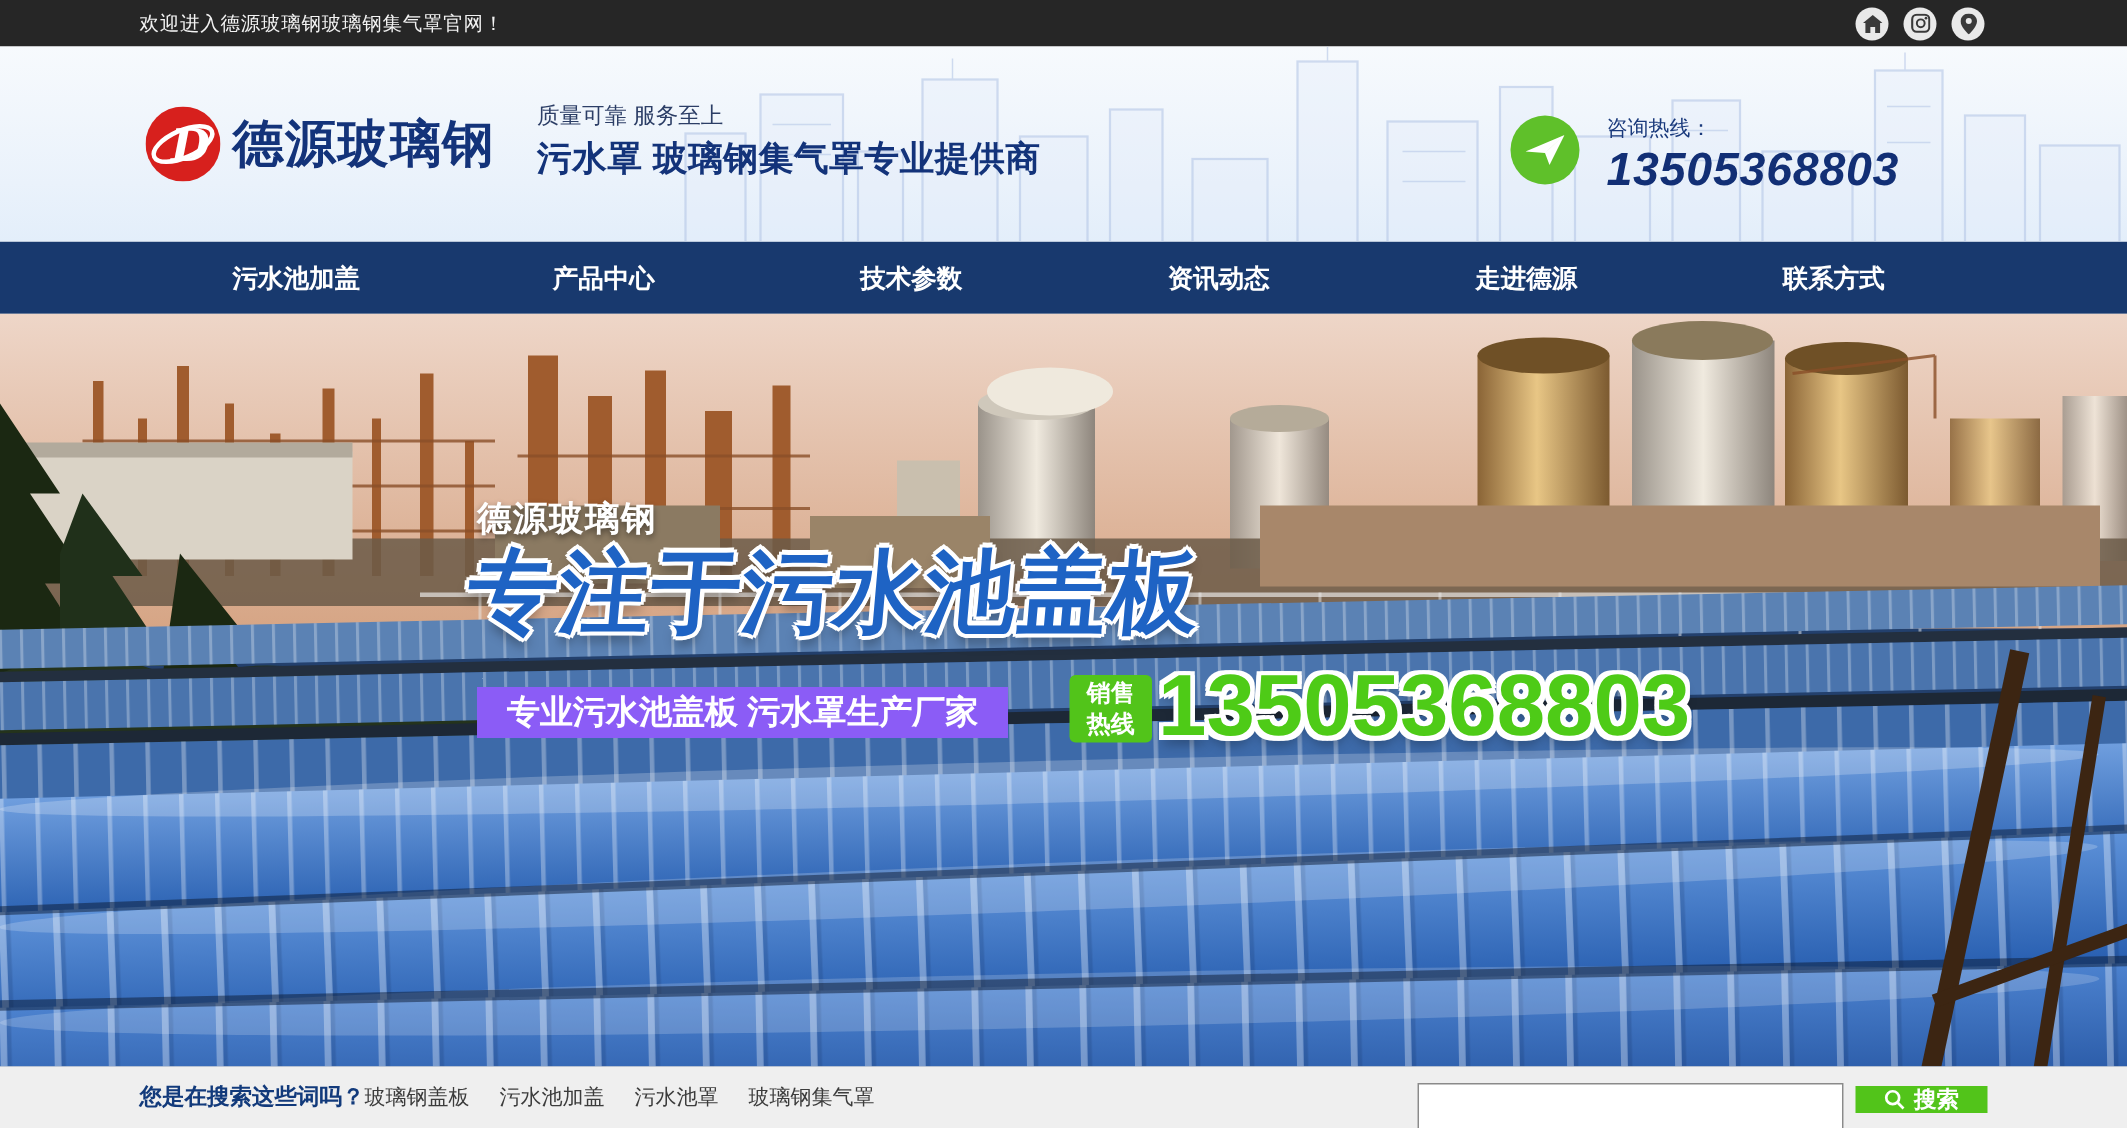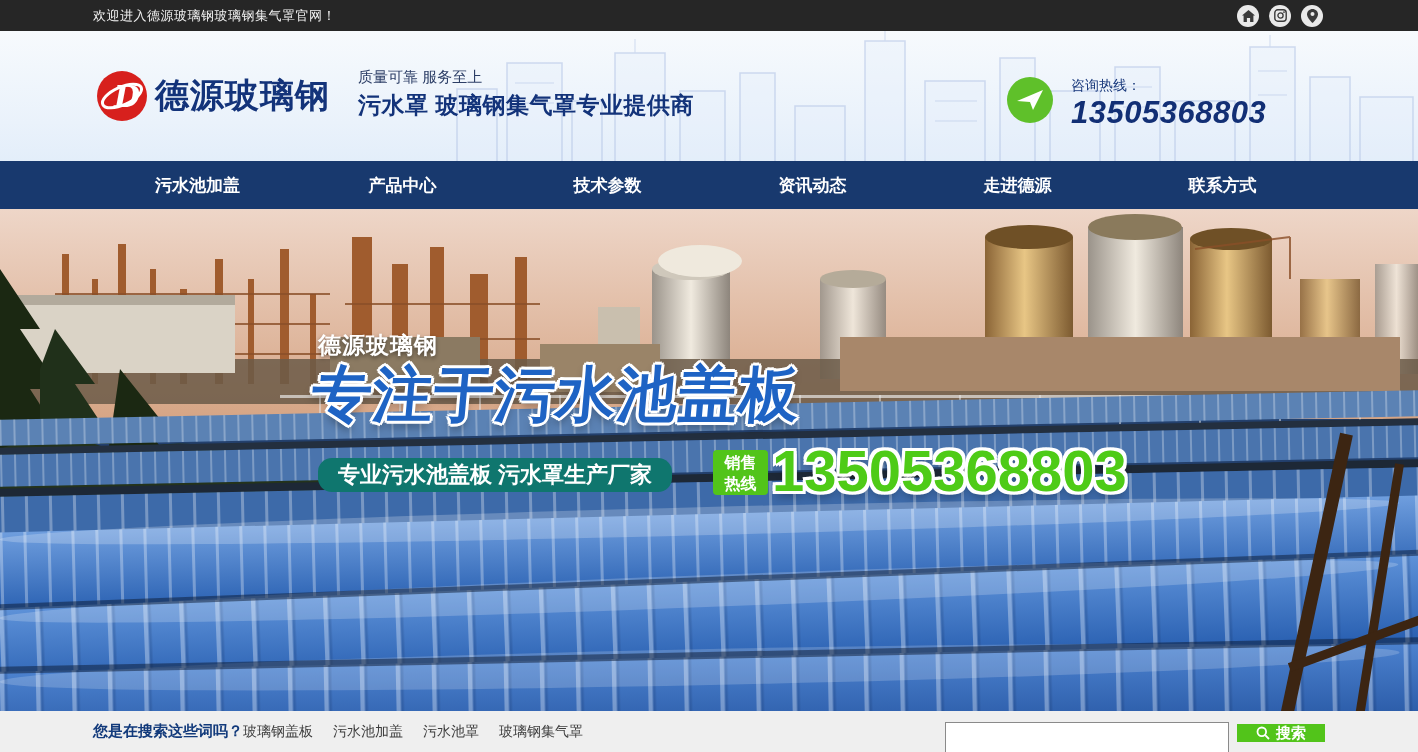--- a/index.html
+++ b/index.html
@@ -46,23 +46,23 @@
                  color:rgba(215,195,170,.55); font-weight:bold; }
   .hero-brand { position:absolute; left:318px; top:121px; color:#fff; font-size:23px; font-weight:bold;
                 text-shadow:0 2px 4px rgba(0,0,0,.45); letter-spacing:1px; }
   .hero-title { position:absolute; left:312px; top:146px; font-size:60px; font-weight:900;
                 color:#1e63c4; transform:skewX(-5deg); letter-spacing:1px;
                 text-shadow:-2px -2px 0 #fff,2px -2px 0 #fff,-2px 2px 0 #fff,2px 2px 0 #fff,
                             0 -3px 0 #fff,0 3px 0 #fff,-3px 0 0 #fff,3px 0 0 #fff,
                             0 6px 8px rgba(0,0,0,.35); }
   .hero-sub-en { position:absolute; left:318px; top:220px; color:#fff; font-size:17px; font-weight:600;
                  letter-spacing:2.5px; text-shadow:0 2px 3px rgba(0,0,0,.4); }
-  .hero-cta { position:absolute; left:318px; top:249px; background:#0f766e; color:#fff;
+  .hero-cta { position:absolute; left:318px; top:249px; background:#8b5cf6; color:#fff;
               font-size:22px; font-weight:bold; padding:4px 20px; height:34px; line-height:26px;
-              cursor:pointer;border-radius:14px; }
+              cursor:pointer; }
   .sales-badge { position:absolute; left:713px; top:241px; width:55px; height:45px; background:#52c41a;
                  border-radius:4px; color:#fff; font-size:16px; font-weight:bold; line-height:21px;
                  text-align:center; padding-top:2px; }
   .sales-number { position:absolute; left:772px; top:228px; font-size:58px; font-weight:900;
                   color:#4ecb17; letter-spacing:0;
                   text-shadow:-3px -3px 0 #fff,3px -3px 0 #fff,-3px 3px 0 #fff,3px 3px 0 #fff,
                               0 -3px 0 #fff,0 3px 0 #fff,-3px 0 0 #fff,3px 0 0 #fff,
                               0 6px 8px rgba(0,0,0,.3); }
 
   

